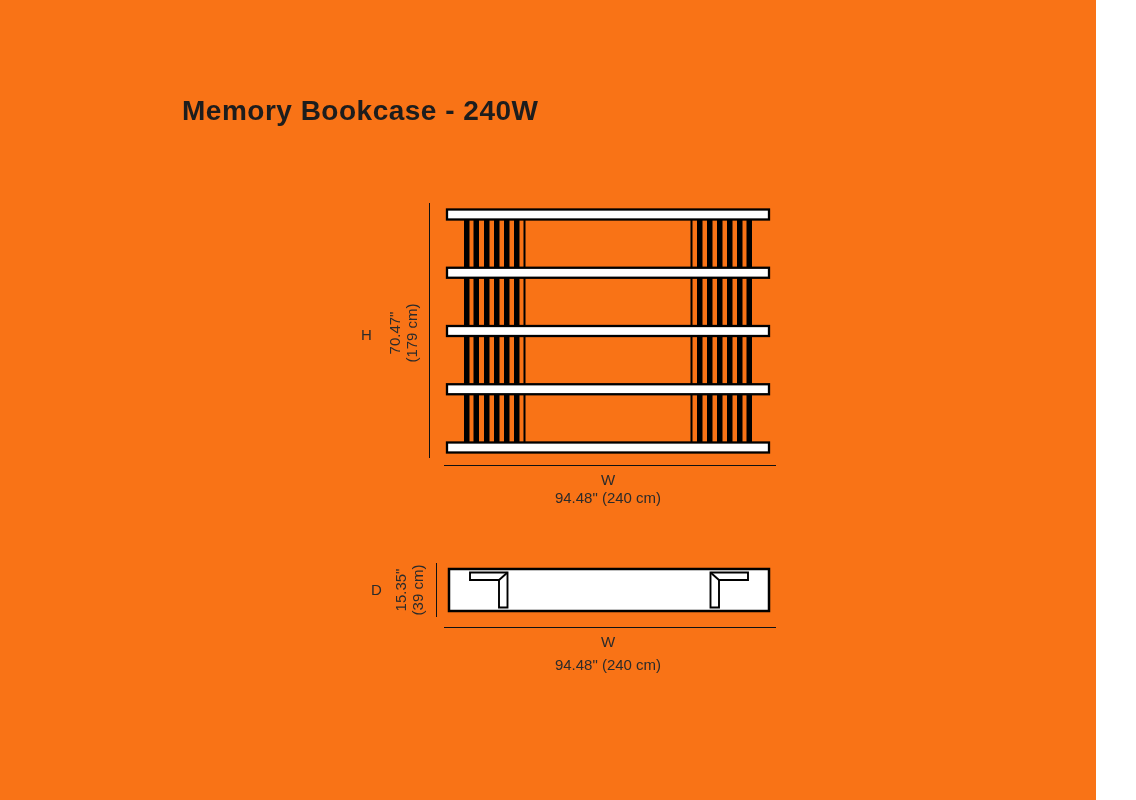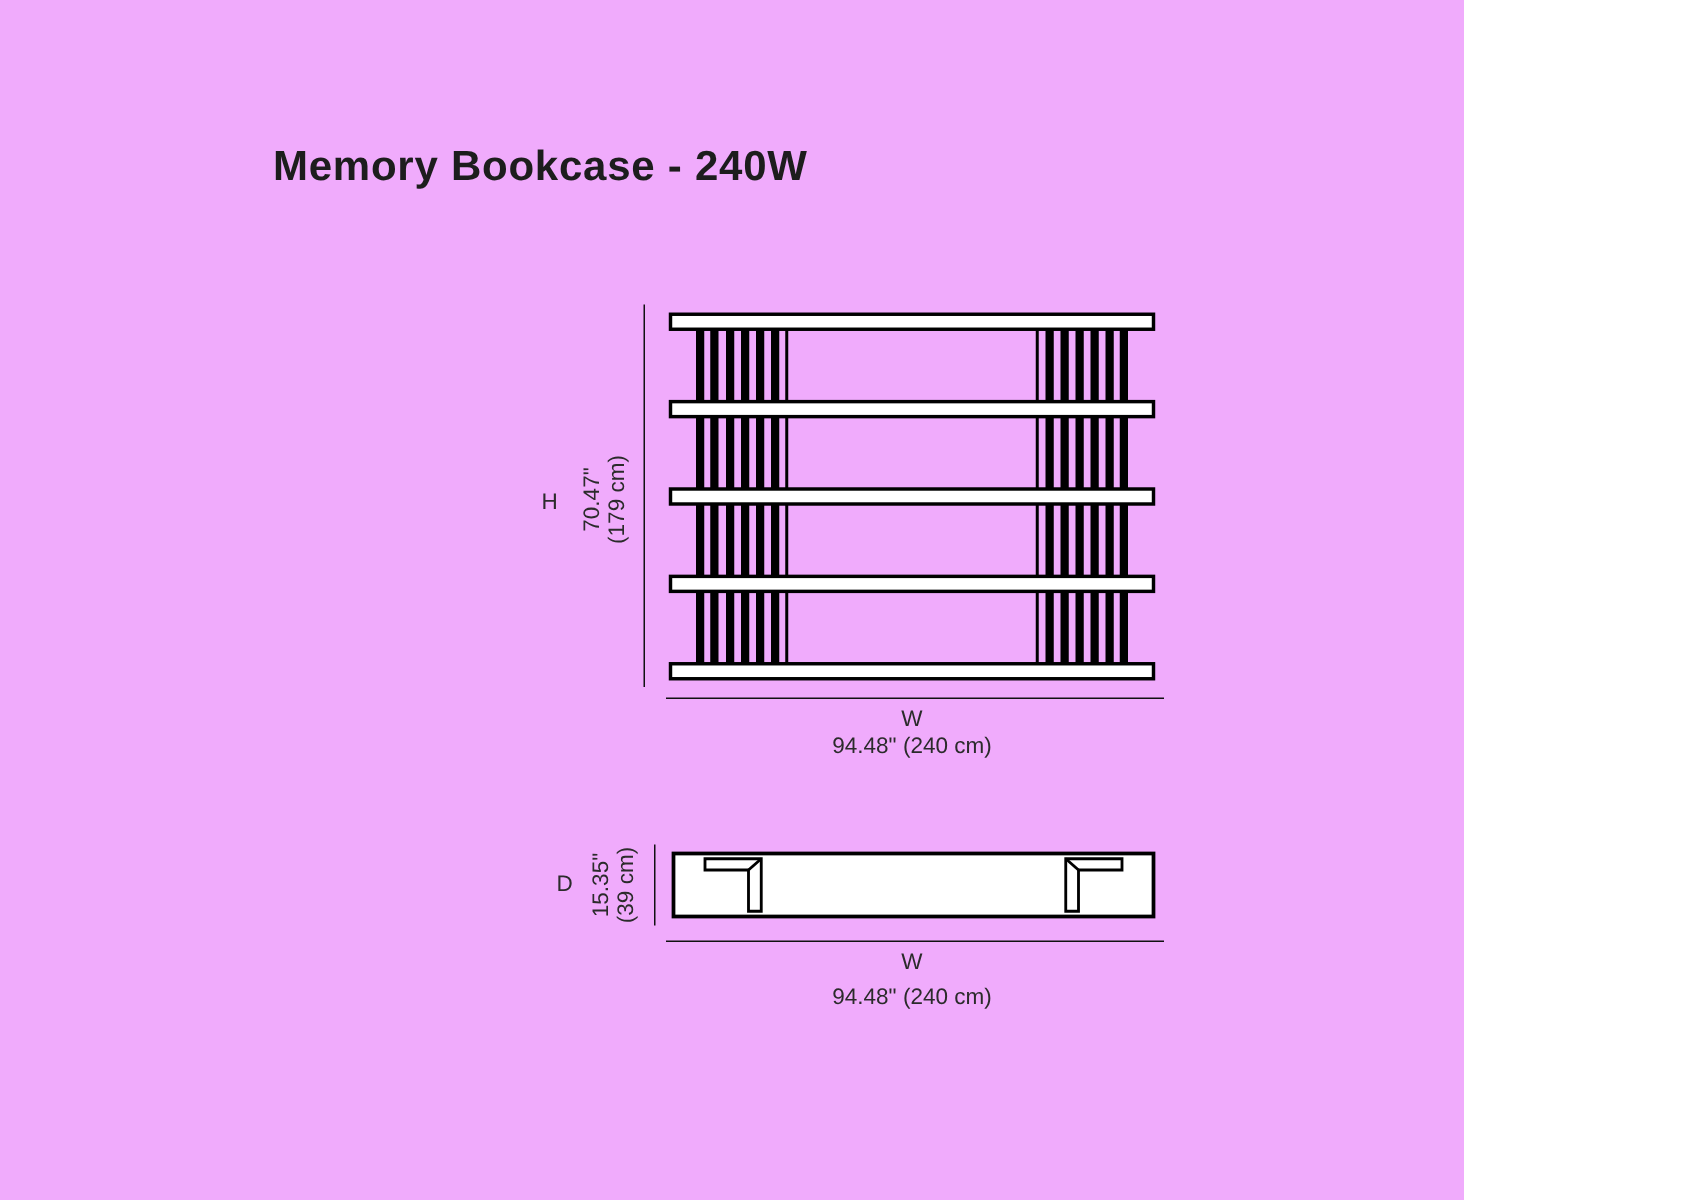--- a/index.html
+++ b/index.html
@@ -3,23 +3,23 @@
 <meta charset="utf-8">
 <style>
   html, body {
     margin: 0;
     padding: 0;
     background: #ffffff;
     font-family: "Liberation Sans", sans-serif;
   }
   #canvas {
     position: relative;
-    width: 976px;
+    width: 1096px;
     height: 800px;
-    background: #f0abfc;
+    background: #f97316;
     overflow: hidden;
   }
   .abs { position: absolute; }
 
   .page-title {
     left: 182px;
     top: 95px;
     font-size: 28px;
     font-weight: bold;
     letter-spacing: 0.5px;

